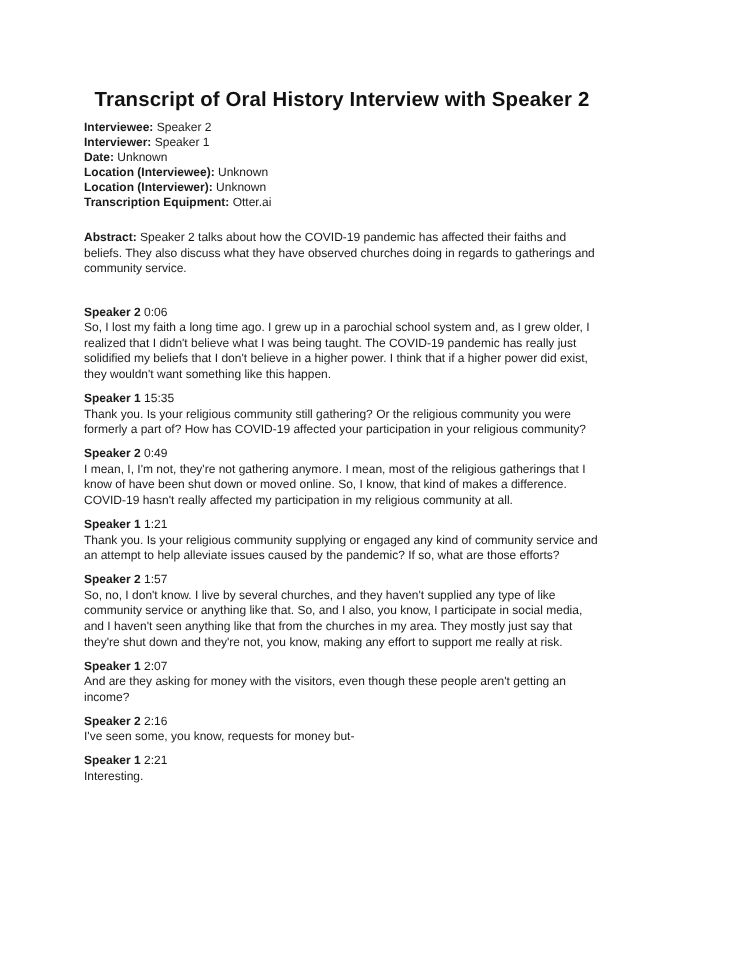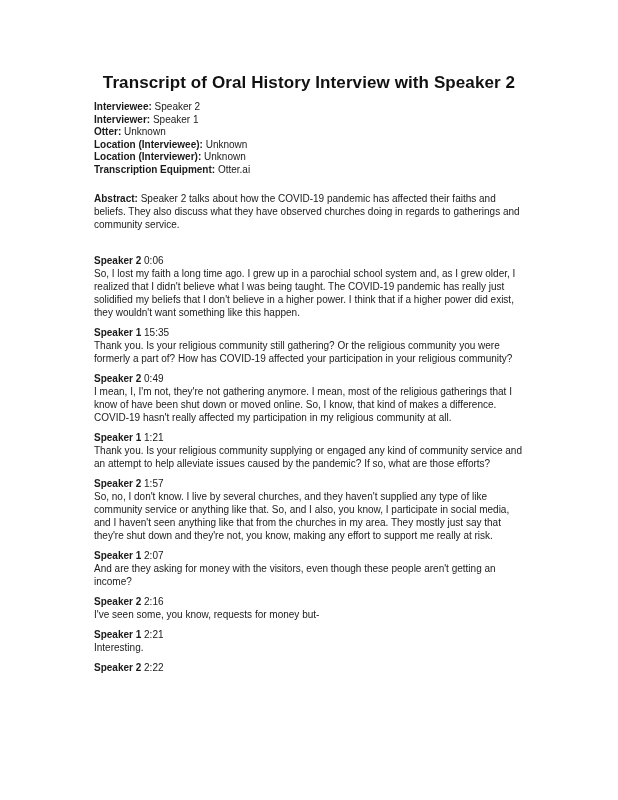--- a/index.html
+++ b/index.html
@@ -14,21 +14,20 @@
     overflow: hidden;
     font-family: "Liberation Sans", sans-serif;
     color: #1a1a1a;
   }
   .page {
     box-sizing: border-box;
     width: 558px;
     height: 800px;
     padding: 72px 58px 0 70px;
     background: #ffffff;
-    margin-left: 24px;
   }
   .title {
     font-size: 17px;
     line-height: 21px;
     font-weight: bold;
     text-align: center;
     margin: 0 0 8px 0;
     color: #111111;
     letter-spacing: 0.1px;
   }
@@ -69,21 +68,21 @@
 
 <div class="page">
 
   <h1 class="title">Transcript of Oral History Interview with Speaker 2</h1>
 
   <div class="meta" id="meta-list">
   <p class="meta-row"><span class="b">Interviewee:</span> <span>Speaker 2</span></p>
 
   <p class="meta-row"><span class="b">Interviewer:</span> <span>Speaker 1</span></p>
 
-  <p class="meta-row"><span class="b">Otter:</span> <span>Unknown</span></p>
+  <p class="meta-row"><span class="b">Date:</span> <span>Unknown</span></p>
 
   <p class="meta-row"><span class="b">Location (Interviewee):</span> <span>Unknown</span></p>
 
   <p class="meta-row"><span class="b">Location (Interviewer):</span> <span>Unknown</span></p>
 
   <p class="meta-row"><span class="b">Transcription Equipment:</span> <span>Otter.ai</span></p>
 
 </div>
 
   <p class="abstract"><span class="b">Abstract:</span> <span>Speaker 2 talks about how the COVID-19 pandemic has affected their faiths and beliefs. They also discuss what they have observed churches doing in regards to gatherings and community service.</span></p>
@@ -123,19 +122,15 @@
   <div class="turn">
     <p class="turn-head"><span class="b">Speaker 2</span> <span>2:16</span></p>
     <p class="turn-text">I've seen some, you know, requests for money but-</p>
   </div>
 
   <div class="turn">
     <p class="turn-head"><span class="b">Speaker 1</span> <span>2:21</span></p>
     <p class="turn-text">Interesting.</p>
   </div>
 
-  <div class="turn">
-    <p class="turn-head"><span class="b">Speaker 2</span> <span>2:22</span></p>
-
-  </div>
 </div>
 
 </div>
 
 </body></html>

